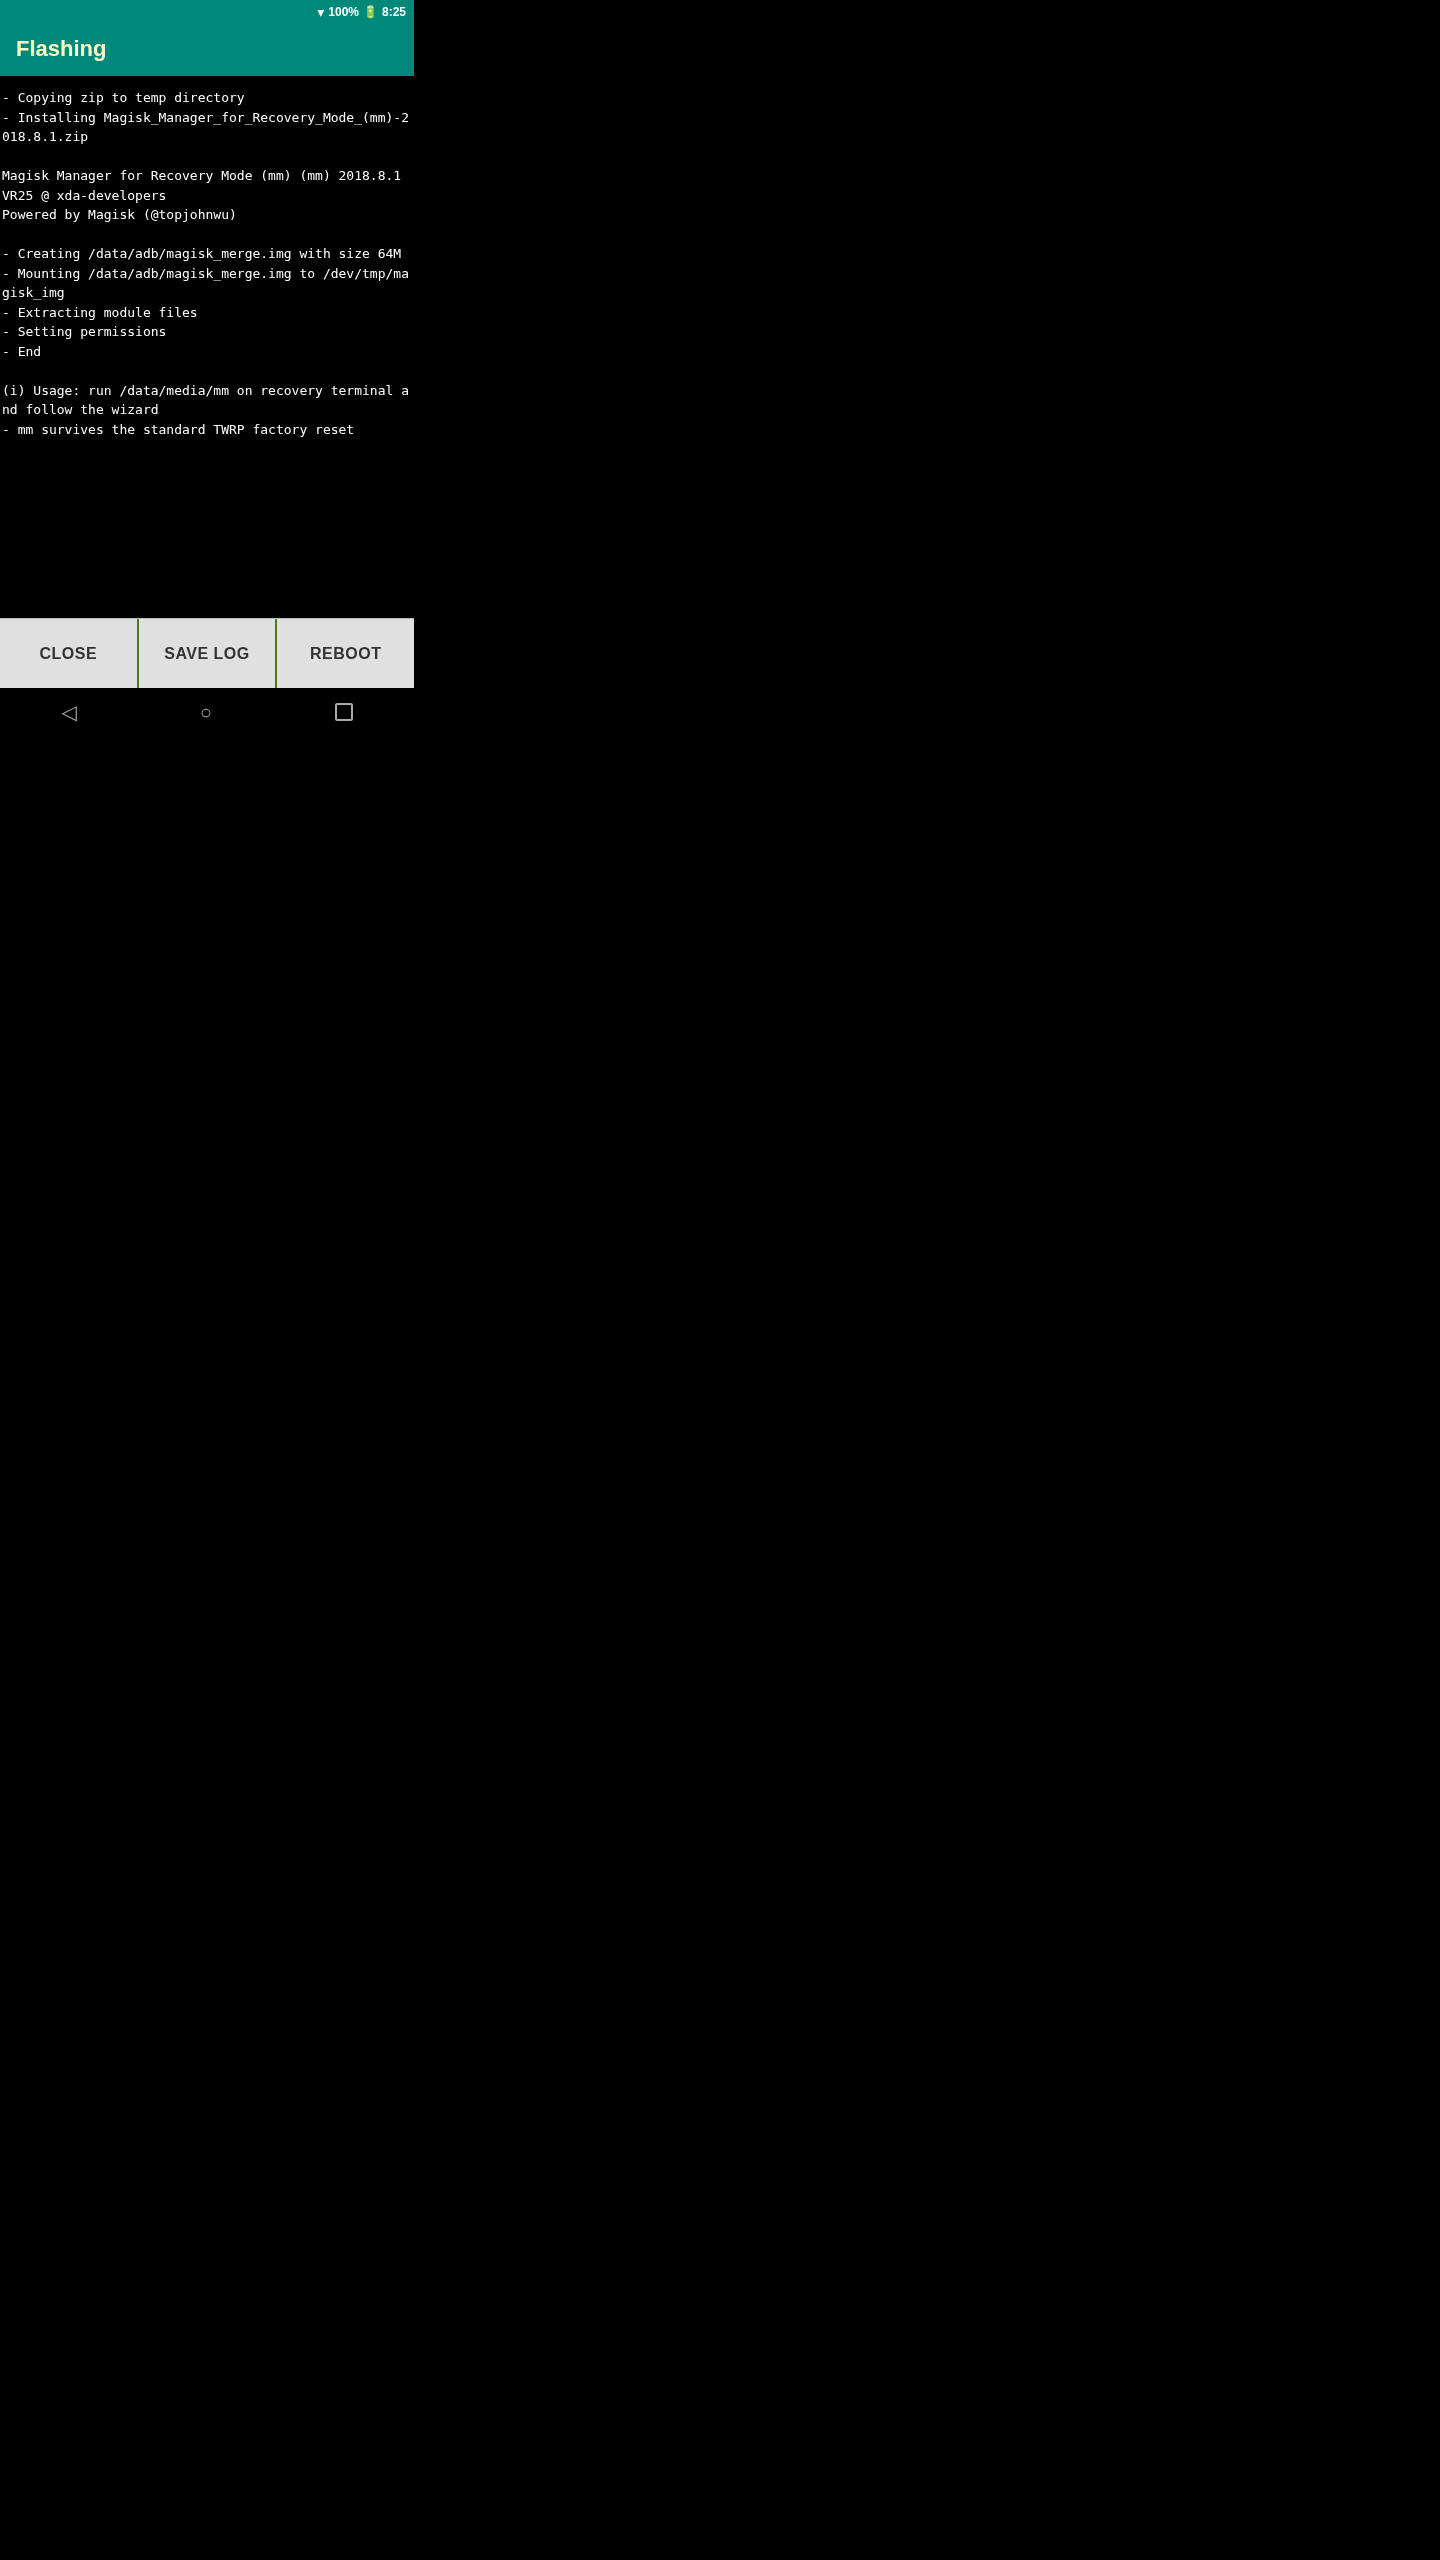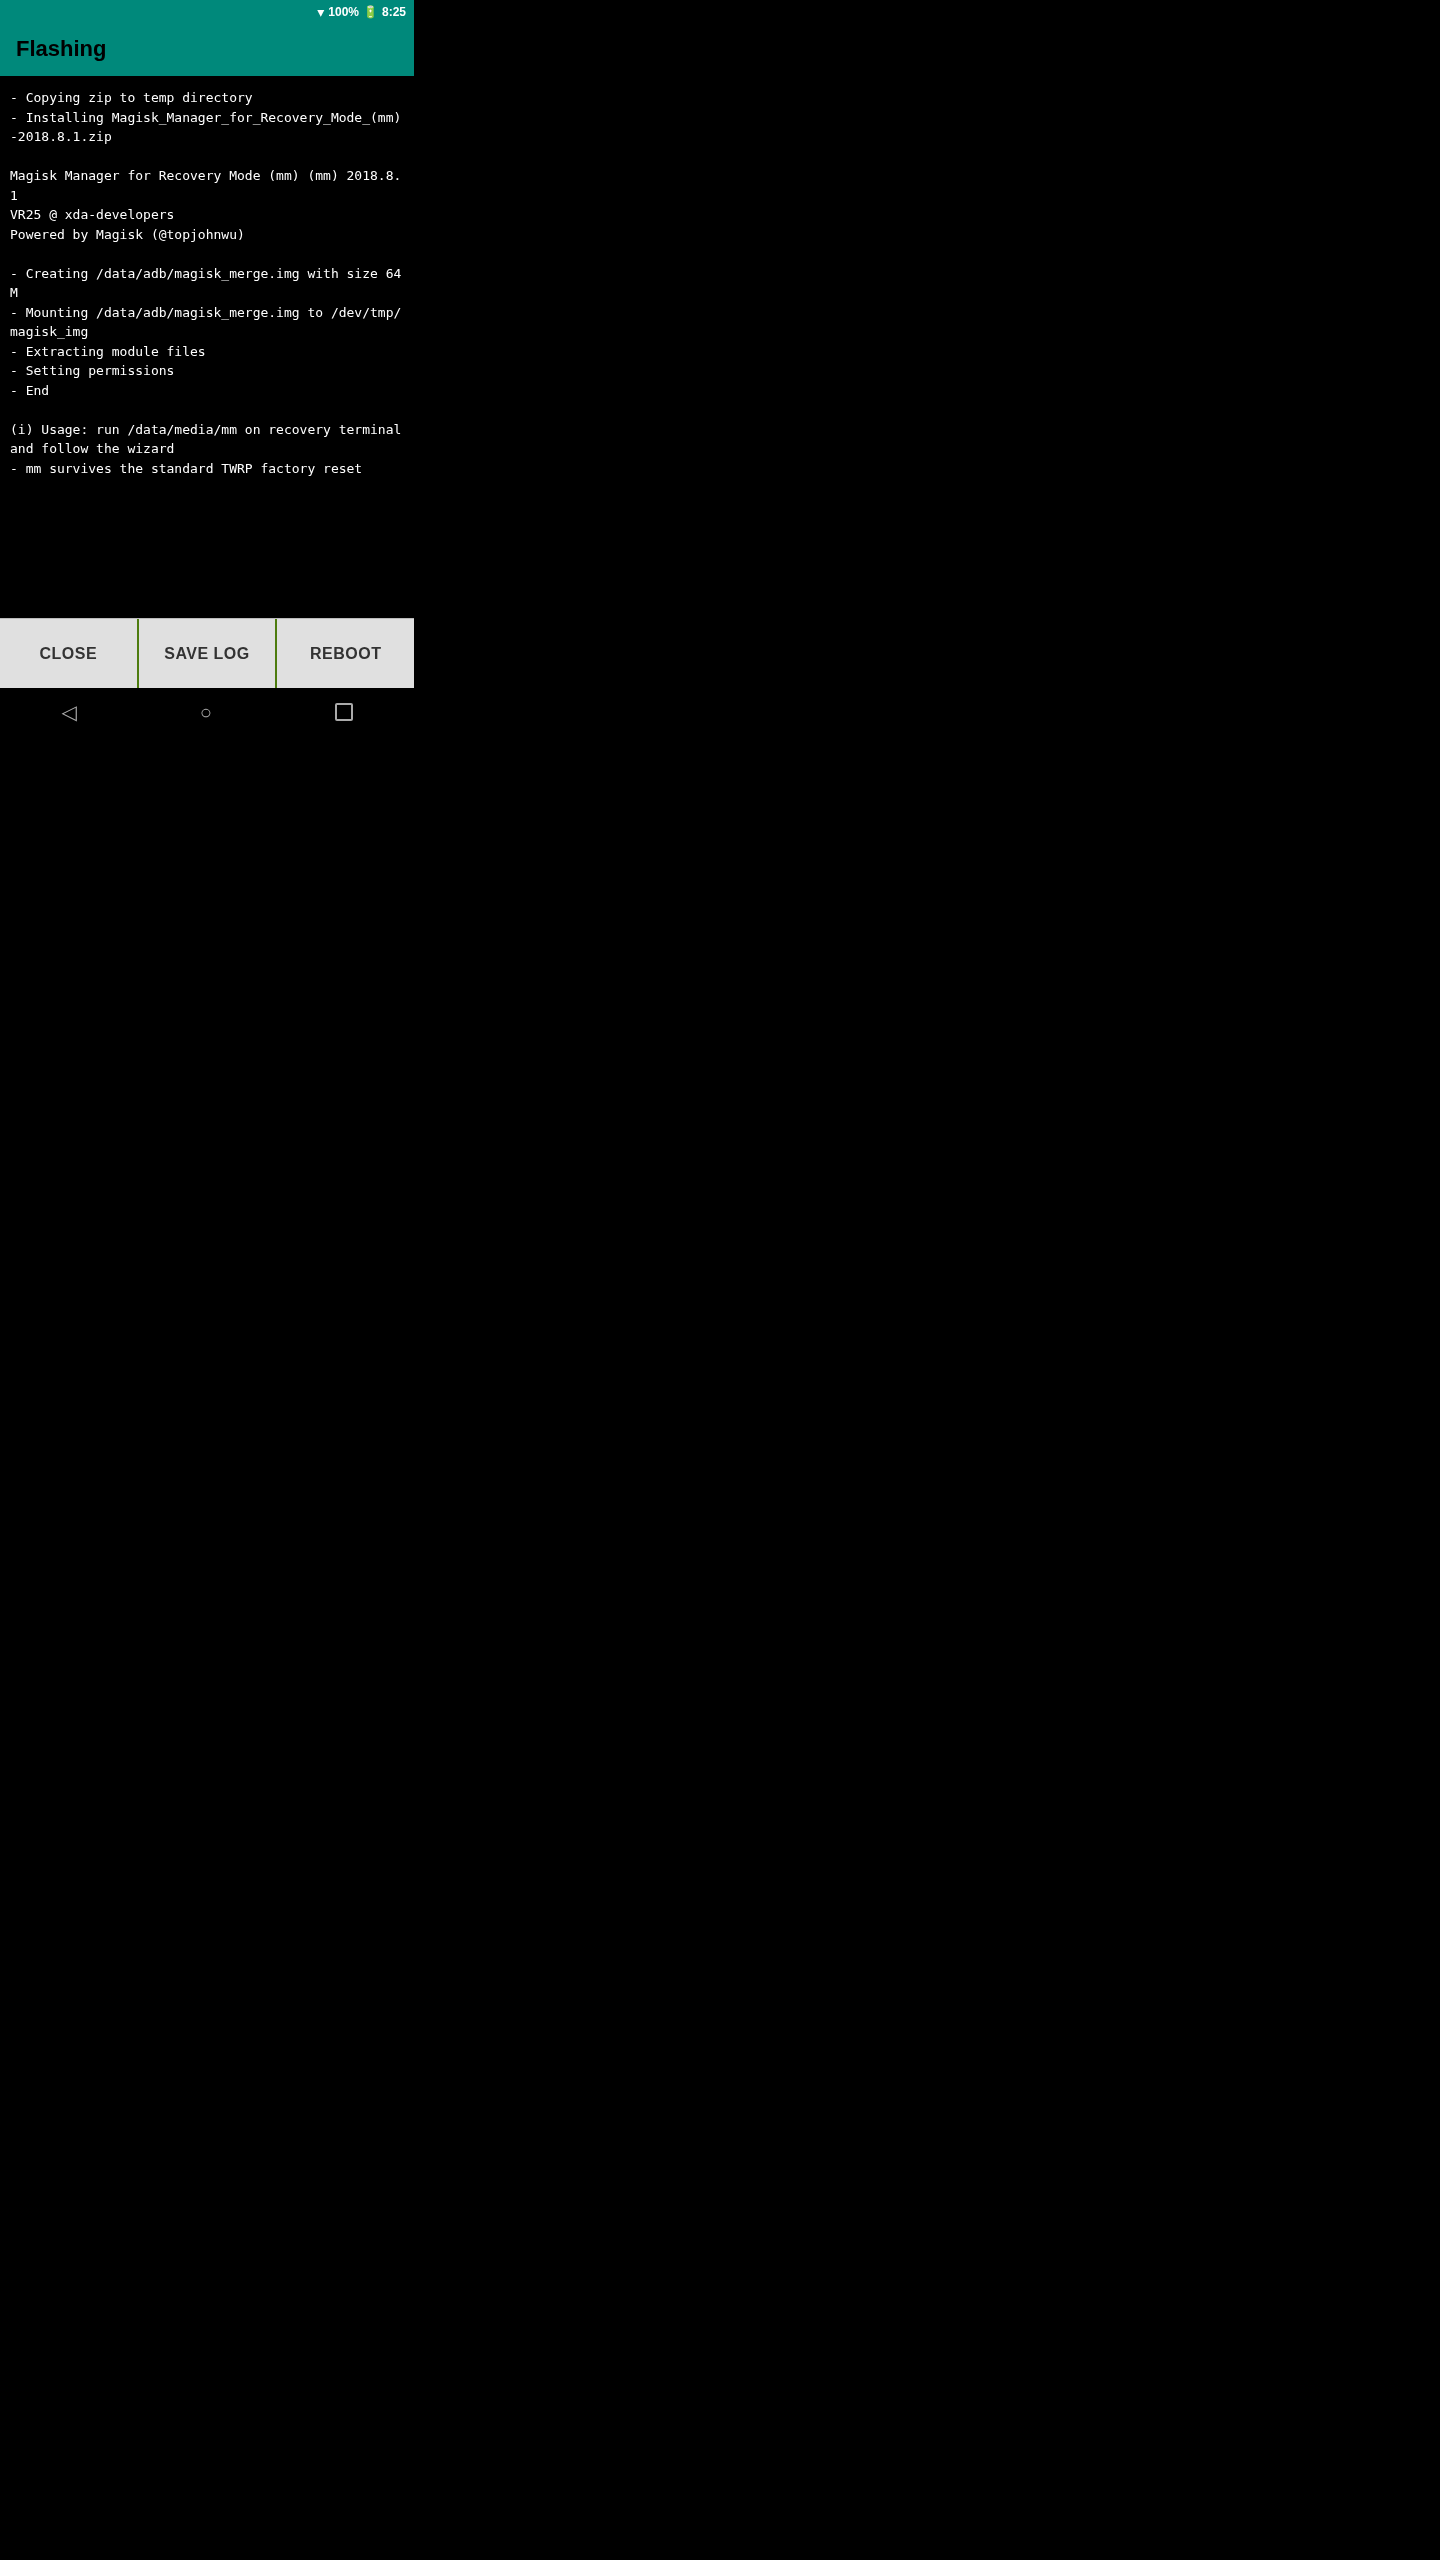--- a/index.html
+++ b/index.html
@@ -52,30 +52,30 @@
       font-size: 12px;
     }
 
     
     .toolbar {
       background: #00897B;
       padding: 12px 16px 14px 16px;
     }
 
     .toolbar-title {
-      color: #000000;
+      color: #fef9c3;
       font-size: 22px;
       font-weight: bold;
     }
 
     
     .log-area {
       flex: 1;
       background: #000;
-      padding: 12px 10px;
+      padding: 12px 2px;
       overflow-y: auto;
     }
 
     .log-text {
       color: #fff;
       font-family: monospace;
       font-size: 13px;
       line-height: 1.5;
       white-space: pre-wrap;
       word-break: break-all;

